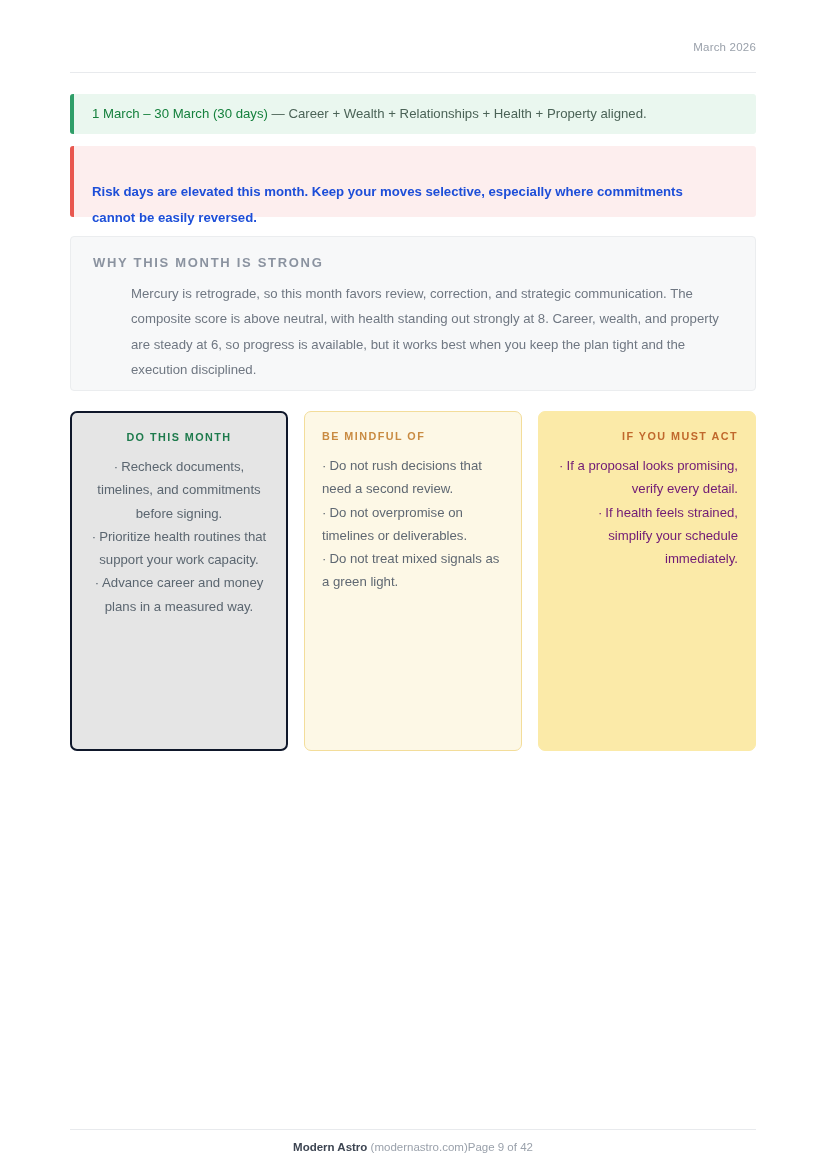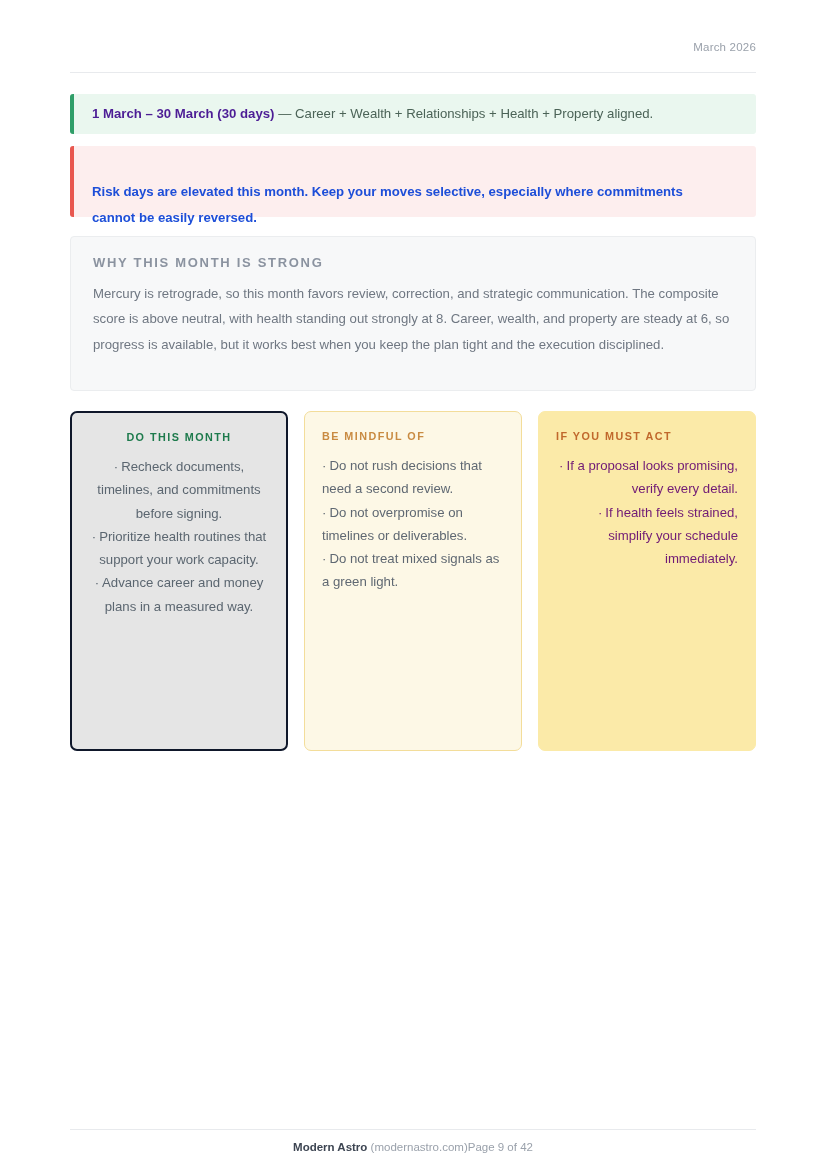--- a/index.html
+++ b/index.html
@@ -73,22 +73,22 @@
     top: 79px;
     height: 40px;
     background: #eaf7ef;
   }
   .banner-range .banner-accent { background: #2f9e68; }
   .banner-range .banner-text {
     padding-top: 7px;
     color: #4b6357;
   }
   .banner-range .range-strong {
-    font-weight: bold;
-    color: #4c1d95;
+    font-weight: normal;
+    color: #15803d;
   }
 
   .banner-risk {
     top: 131px;
     height: 71px;
     background: #fdeeee;
   }
   .banner-risk .banner-accent { background: #e8574f; }
   .banner-risk .banner-text {
     padding-top: 12px;
@@ -116,20 +116,21 @@
     font-size: 13px;
     font-weight: bold;
     letter-spacing: 1.7px;
     color: #8b93a0;
   }
   .why-body {
     margin-top: 11px;
     font-size: 13.2px;
     line-height: 25.4px;
     color: #6f7782;
+    margin-left: 38px;
   }
 
   
   .cards {
     position: absolute;
     left: 70px;
     top: 396px;
     width: 686px;
     display: flex;
     gap: 16px;
@@ -171,21 +172,21 @@
     background: #fdf8e6;
     border: 1px solid #f3dd9a;
   }
   .card-mind .card-title { color: #c98b42; }
   .card-mind .card-list { color: #5f6872; }
 
   .card-act {
     background: #fbeaa8;
     border: 1px solid #fbeaa8;
   }
-  .card-act .card-title { color: #c0682c; }
+  .card-act .card-title { color: #c0682c; text-align: right; }
   .card-act .card-list { color: #701a75; text-align: right; }
 
   
   .footer-rule {
     position: absolute;
     left: 70px;
     top: 1114px;
     width: 686px;
     height: 1px;
     background: #e8eaed;

